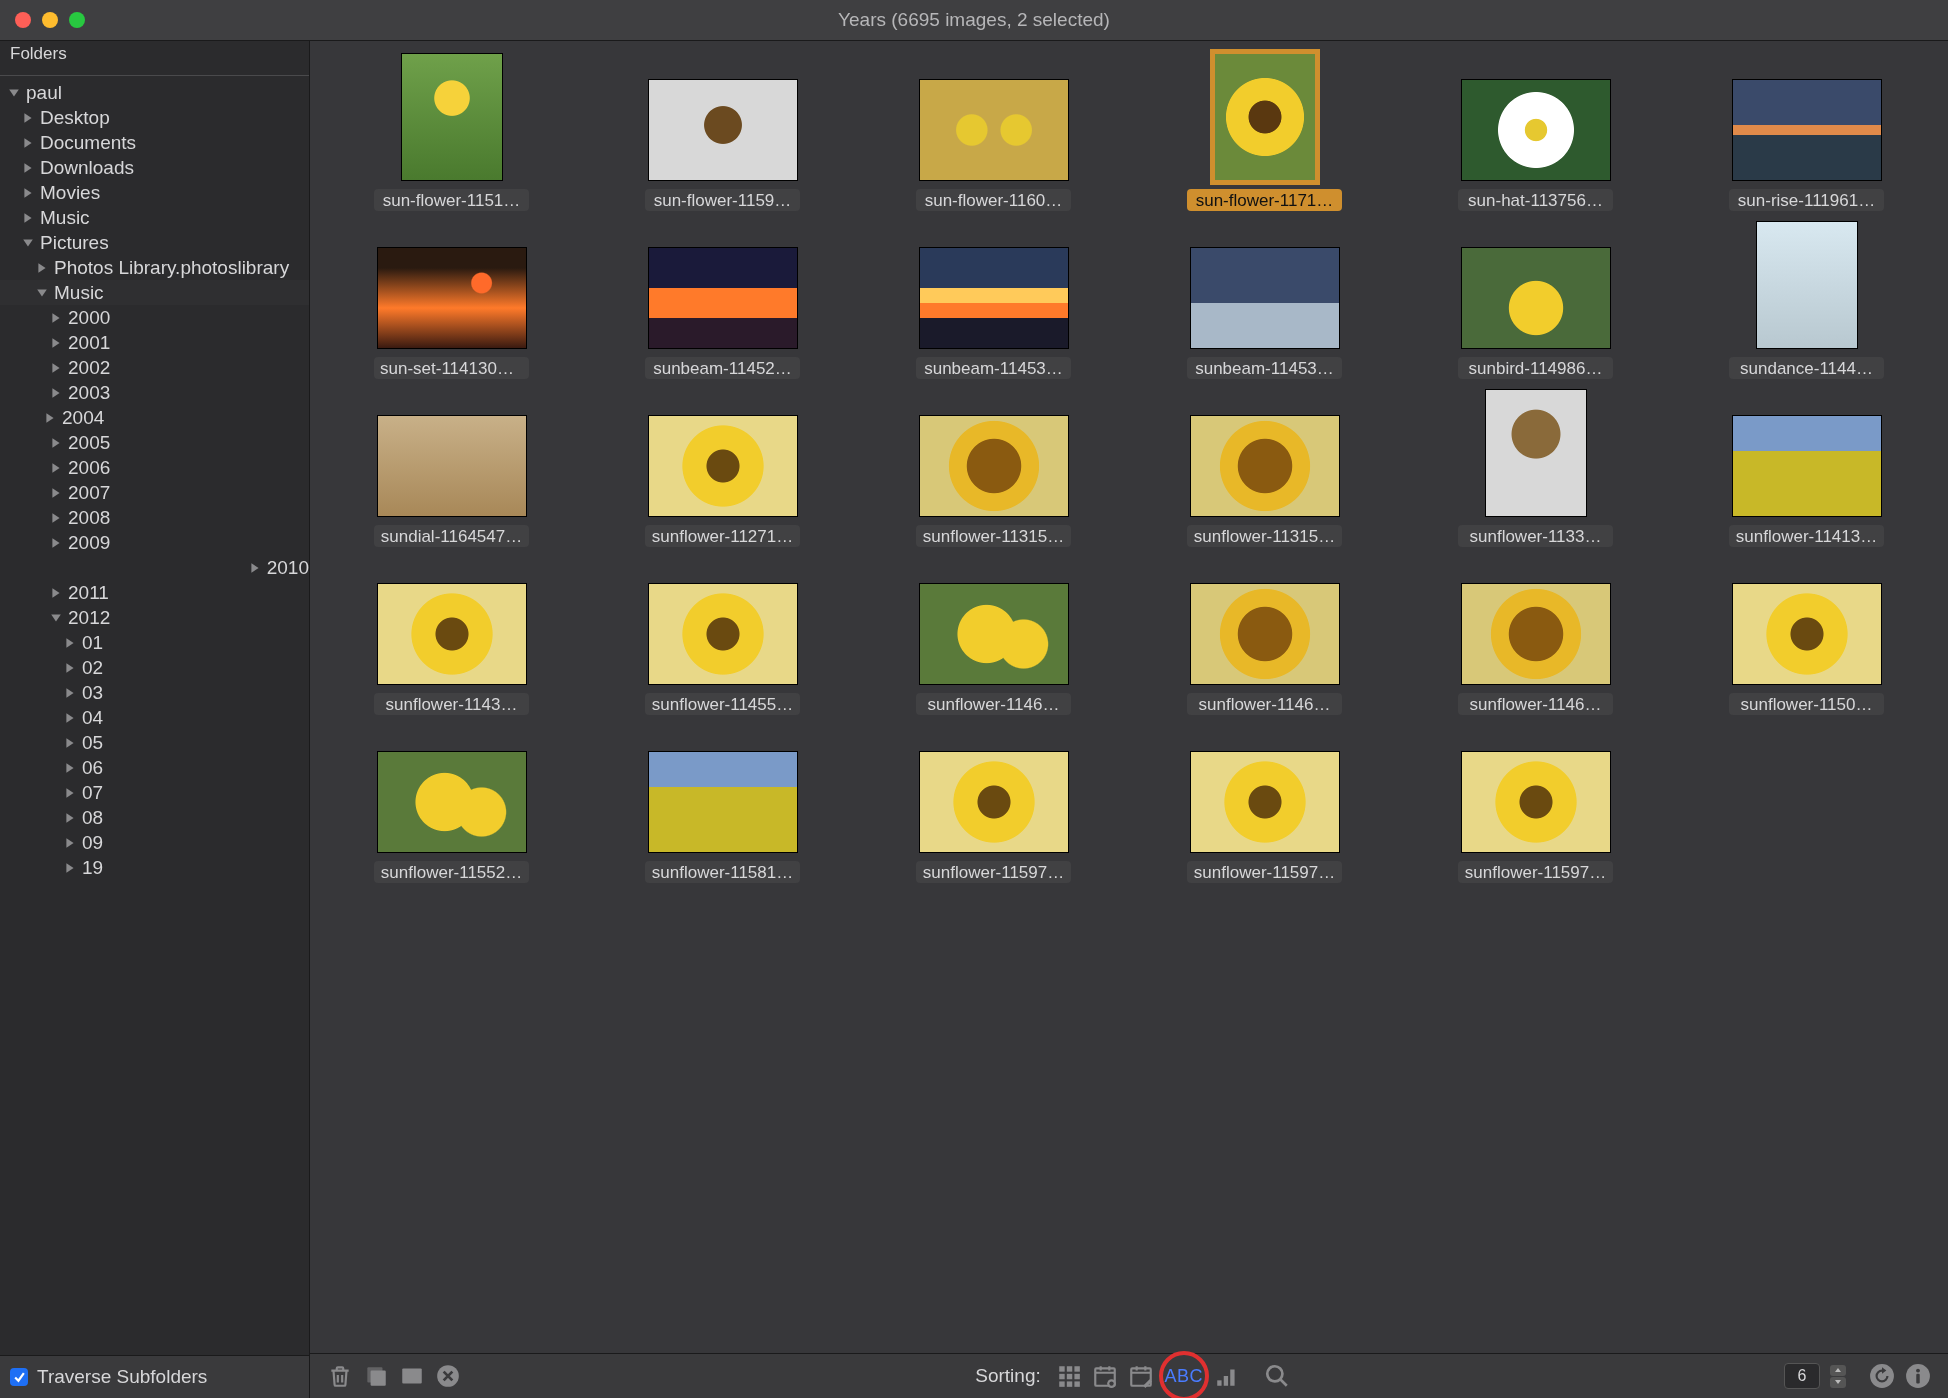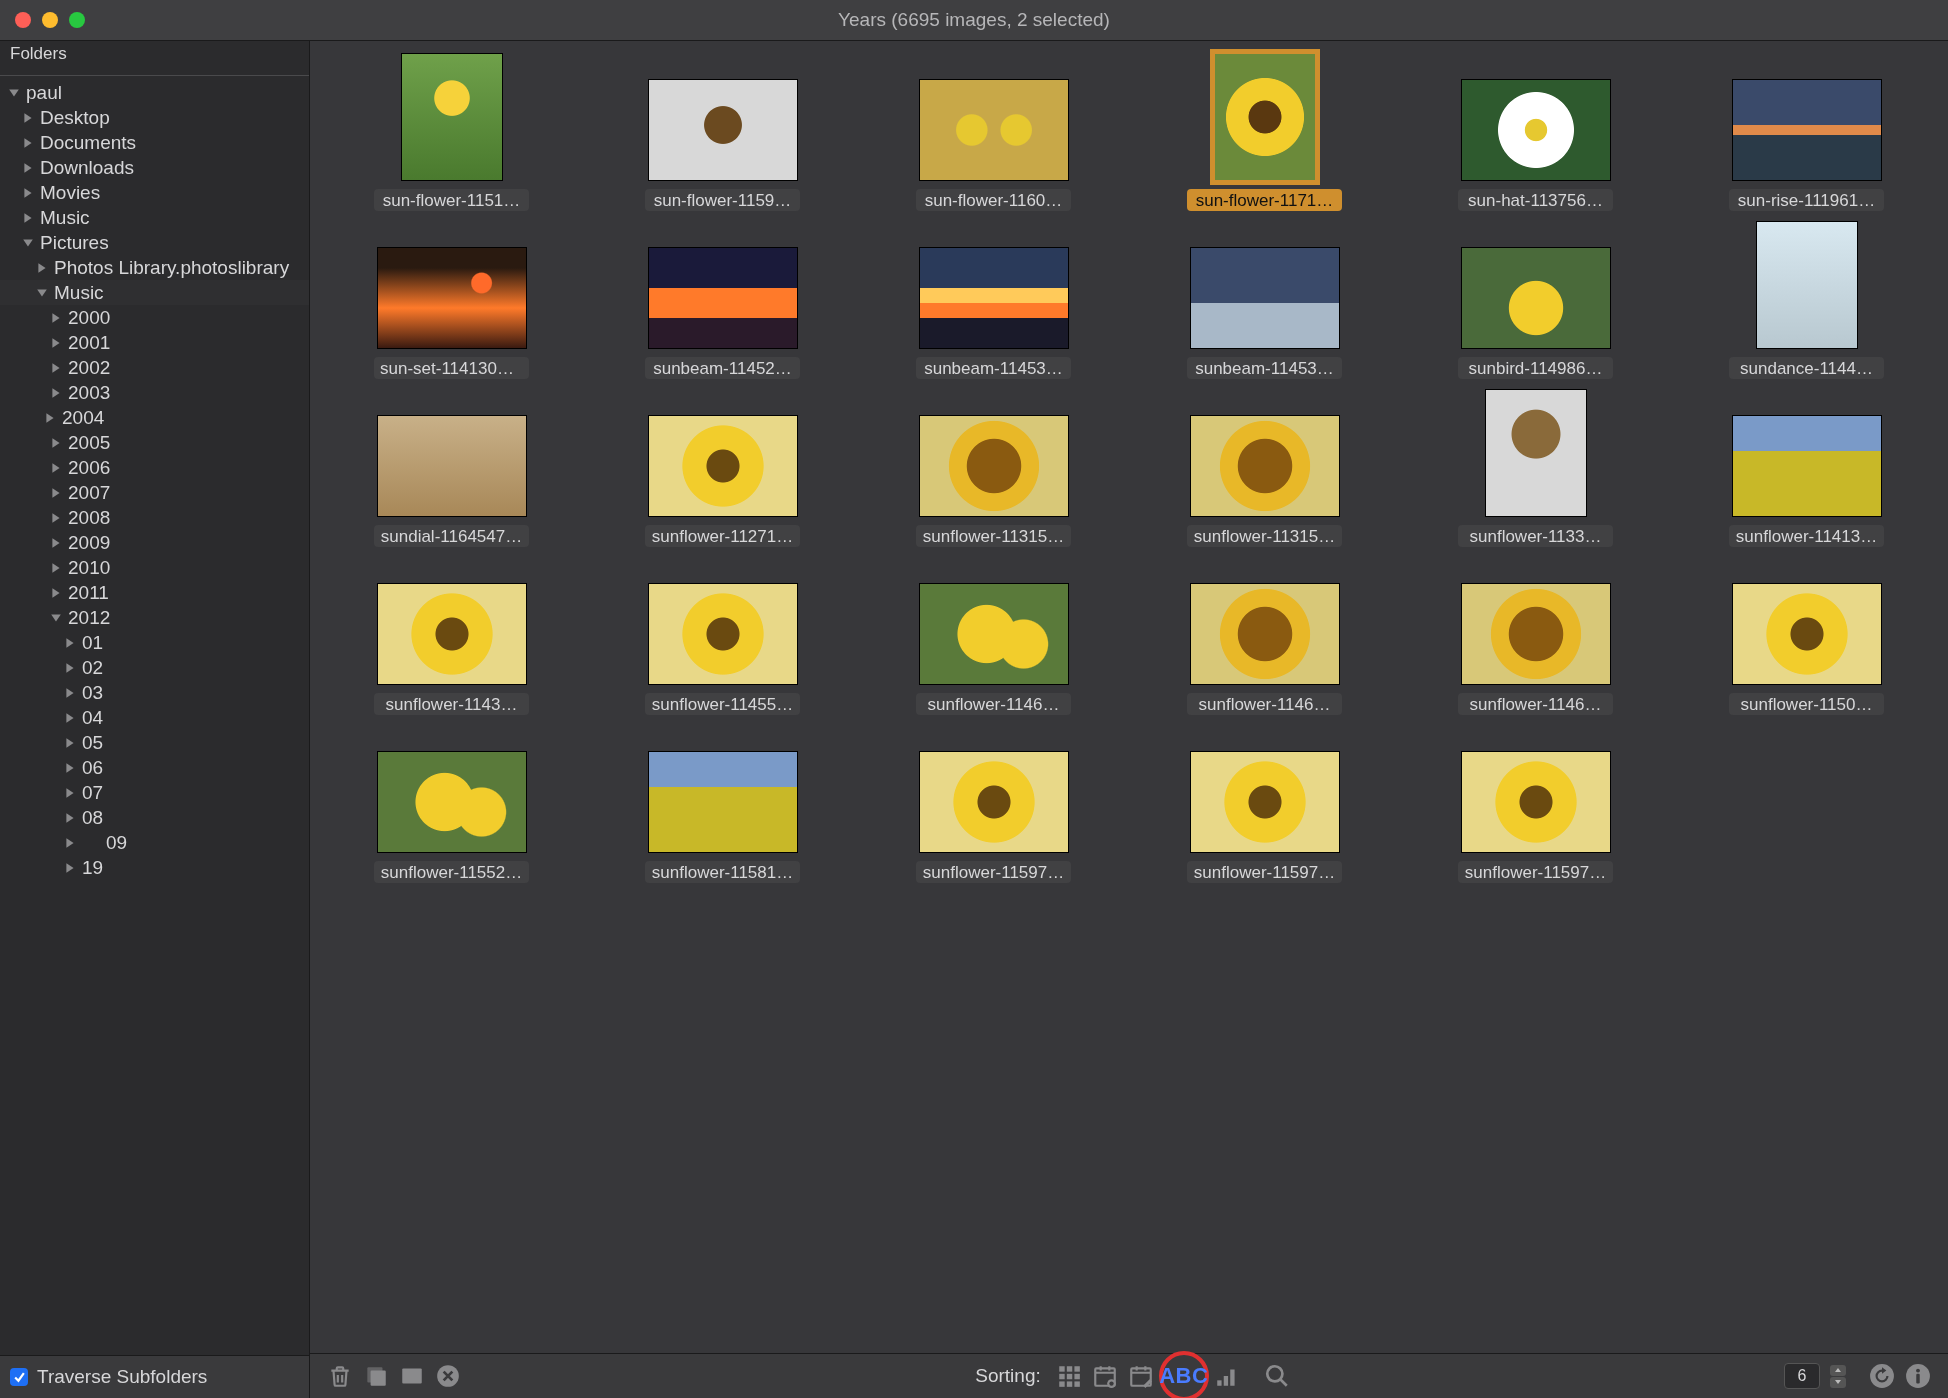--- a/index.html
+++ b/index.html
@@ -53,21 +53,21 @@
   .thumb.tall{height:126px;width:100px;}
   .cell.selected .thumb{outline:5px solid var(--sel-orange);outline-offset:-1px;}
   .cell .lbl{margin-top:8px;width:155px;height:22px;background:var(--label-bg);border-radius:4px;font-size:17px;color:var(--text);text-align:center;overflow:hidden;text-overflow:ellipsis;white-space:nowrap;padding:2px 6px 0;box-sizing:border-box;}
   .cell.selected .lbl{background:var(--sel-orange);color:#111;}
   
   .toolbar{height:44px;background:var(--toolbar-bg);border-top:1px solid var(--divider);display:flex;align-items:center;padding:0 16px;gap:8px;}
   .tspacer{flex:1;}
   .ticon{width:28px;height:28px;color:#8a8a8c;display:flex;align-items:center;justify-content:center;}
   .ticon svg{width:26px;height:26px;}
   .sort-lbl{font-size:19px;color:var(--text);margin-left:20px;margin-right:6px;}
-  .sort-abc{color:#4a7cff;font-weight:700;font-size:22px;letter-spacing:.5px;}
+  .sort-abc{color:#4a7cff;font-weight:400;font-size:18px;letter-spacing:.5px;}
   .red-ring{border:4px solid #e03030;border-radius:50%;width:42px;height:42px;display:flex;align-items:center;justify-content:center;margin:0 -4px;}
   .col-field{width:34px;height:24px;background:#2a2a2c;border:1px solid #555;border-radius:4px;color:var(--text);font-size:16px;text-align:center;display:flex;align-items:center;justify-content:center;}
   .stepper{width:16px;height:26px;display:flex;flex-direction:column;justify-content:center;gap:1px;margin-left:2px;}
   .stepper .s{height:11px;background:#555;border-radius:3px;display:flex;align-items:center;justify-content:center;}
   .stepper svg{width:8px;height:6px;}
   
   .t-sun1{background:radial-gradient(circle at 50% 35%,#f6d23a 0 18%,transparent 19%),linear-gradient(#6fa04a,#4a7a2e);}
   .t-sun2{background:radial-gradient(circle at 50% 45%,#6b4a20 0 20%,transparent 21%),#d8d8d8;}
   .t-sun3{background:radial-gradient(circle at 35% 50%,#e6c830 0 14%,transparent 15%),radial-gradient(circle at 65% 50%,#e6c830 0 14%,transparent 15%),#c8a848;}
   .t-sun4{background:radial-gradient(circle at 50% 50%,#5a3810 0 20%,#f2cd2c 21% 48%,transparent 49%),#6b8a3a;}
@@ -251,21 +251,21 @@
             <span>2008</span>
           </div>
           <div class="tree-row" style="padding-left: 50px;">
             <span class="disclose">
               <svg viewBox="0 0 10 10">
                 <polygon points="2,1 8,5 2,9" fill="#8a8a8c"></polygon>
               </svg>
             </span>
             <span>2009</span>
           </div>
-          <div class="tree-row" style="padding-left: 50px;">
+          <div class="tree-row" style="padding-left: 50px; justify-content: flex-end;">
             <span class="disclose">
               <svg viewBox="0 0 10 10">
                 <polygon points="2,1 8,5 2,9" fill="#8a8a8c"></polygon>
               </svg>
             </span>
             <span>2010</span>
           </div>
           <div class="tree-row" style="padding-left: 50px;">
             <span class="disclose">
               <svg viewBox="0 0 10 10">
@@ -339,21 +339,21 @@
             <span>07</span>
           </div>
           <div class="tree-row" style="padding-left: 64px;">
             <span class="disclose">
               <svg viewBox="0 0 10 10">
                 <polygon points="2,1 8,5 2,9" fill="#8a8a8c"></polygon>
               </svg>
             </span>
             <span>08</span>
           </div>
-          <div class="tree-row" style="padding-left: 64px; gap: 24px;">
+          <div class="tree-row" style="padding-left: 64px;">
             <span class="disclose">
               <svg viewBox="0 0 10 10">
                 <polygon points="2,1 8,5 2,9" fill="#8a8a8c"></polygon>
               </svg>
             </span>
             <span>09</span>
           </div>
           <div class="tree-row" style="padding-left: 64px;">
             <span class="disclose">
               <svg viewBox="0 0 10 10">

